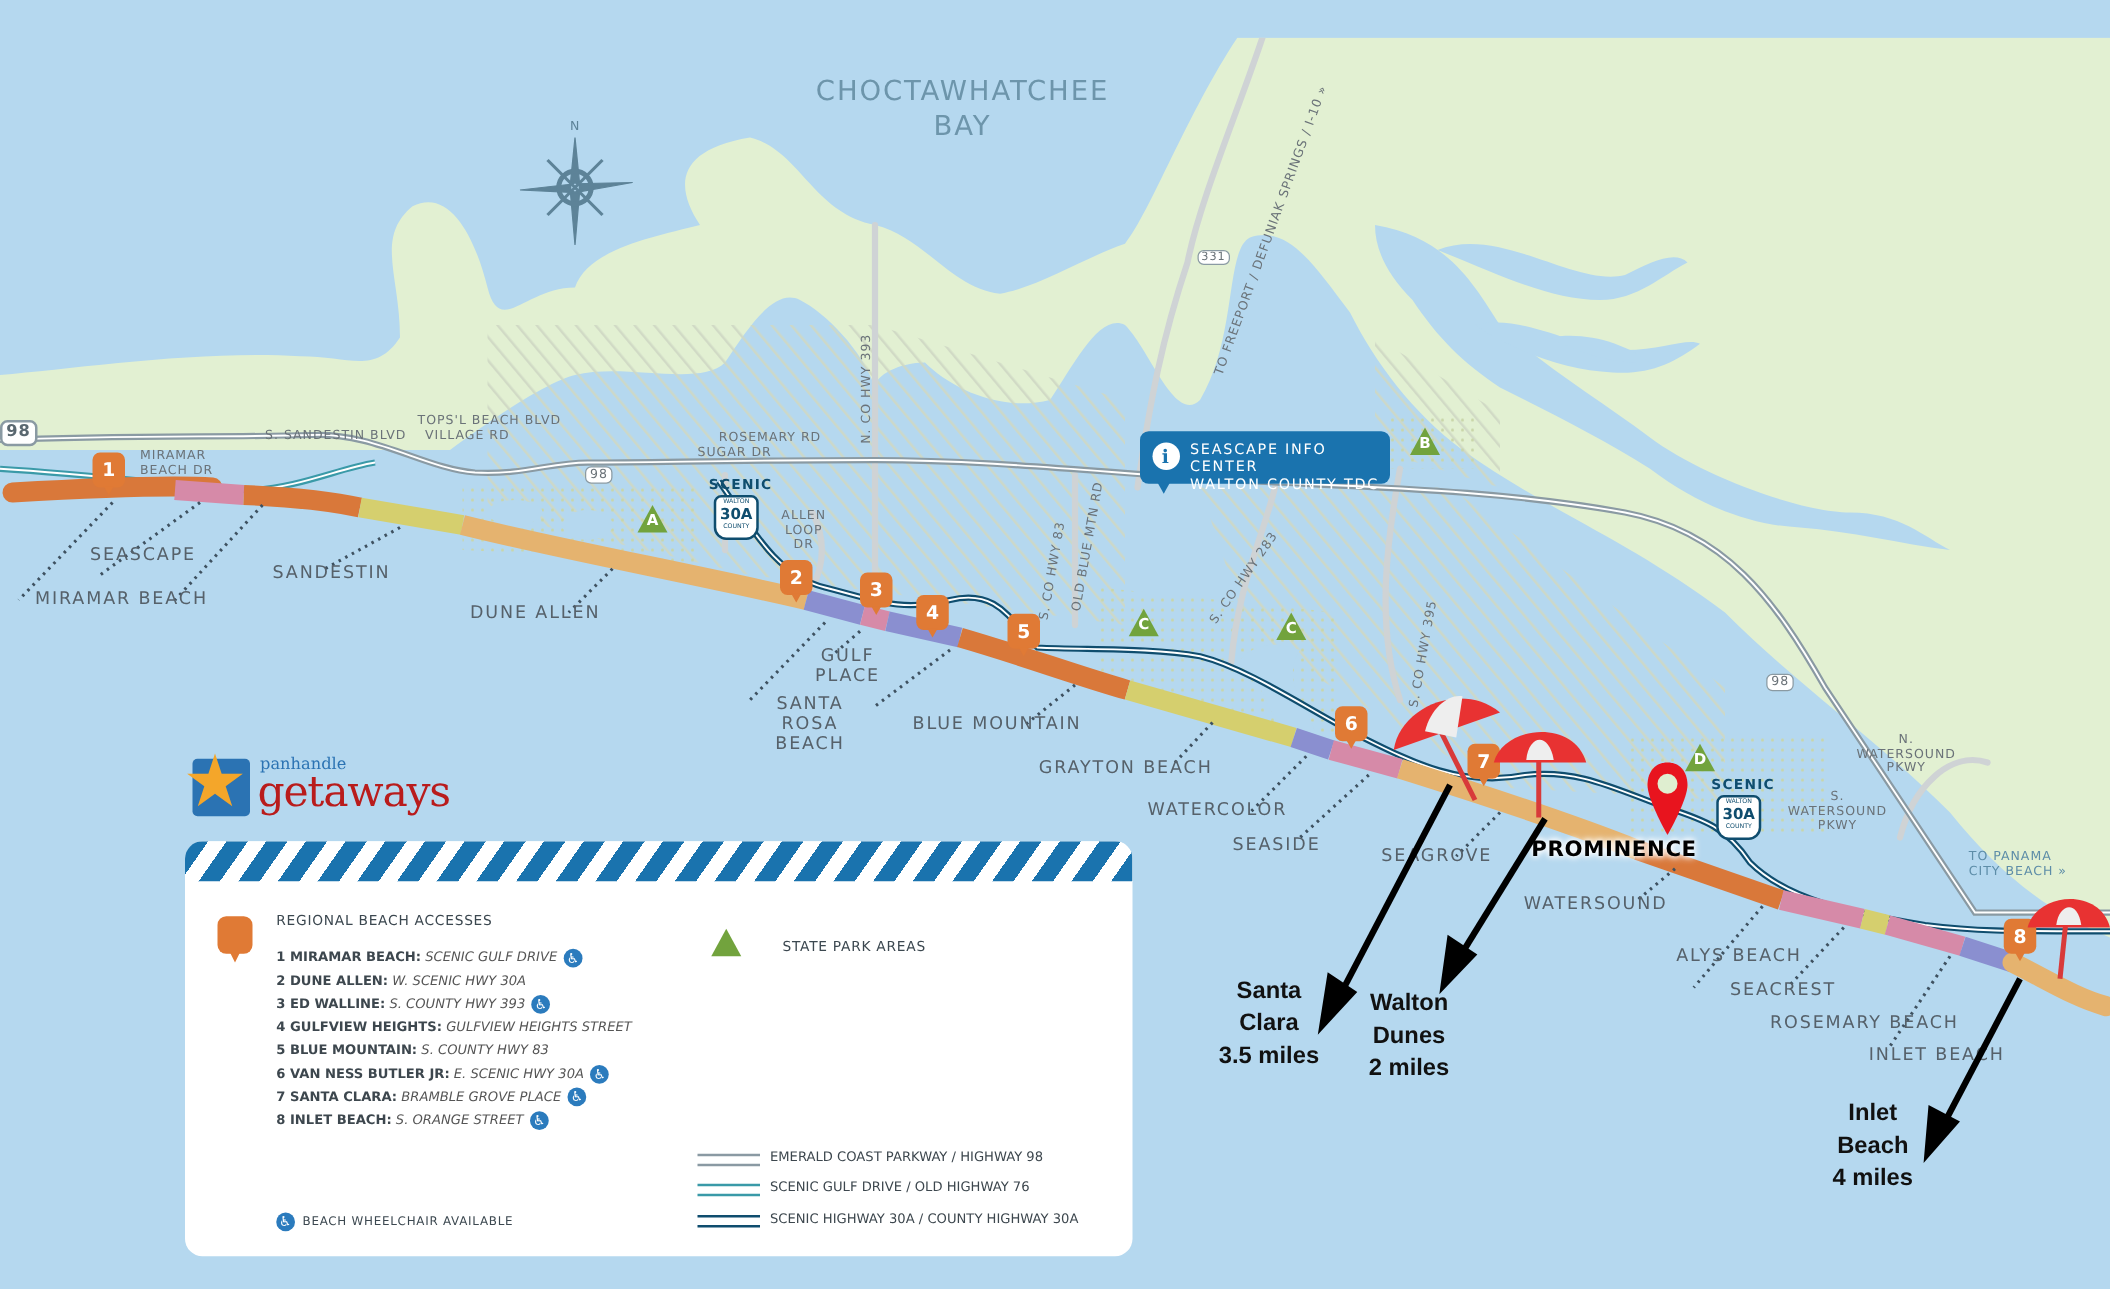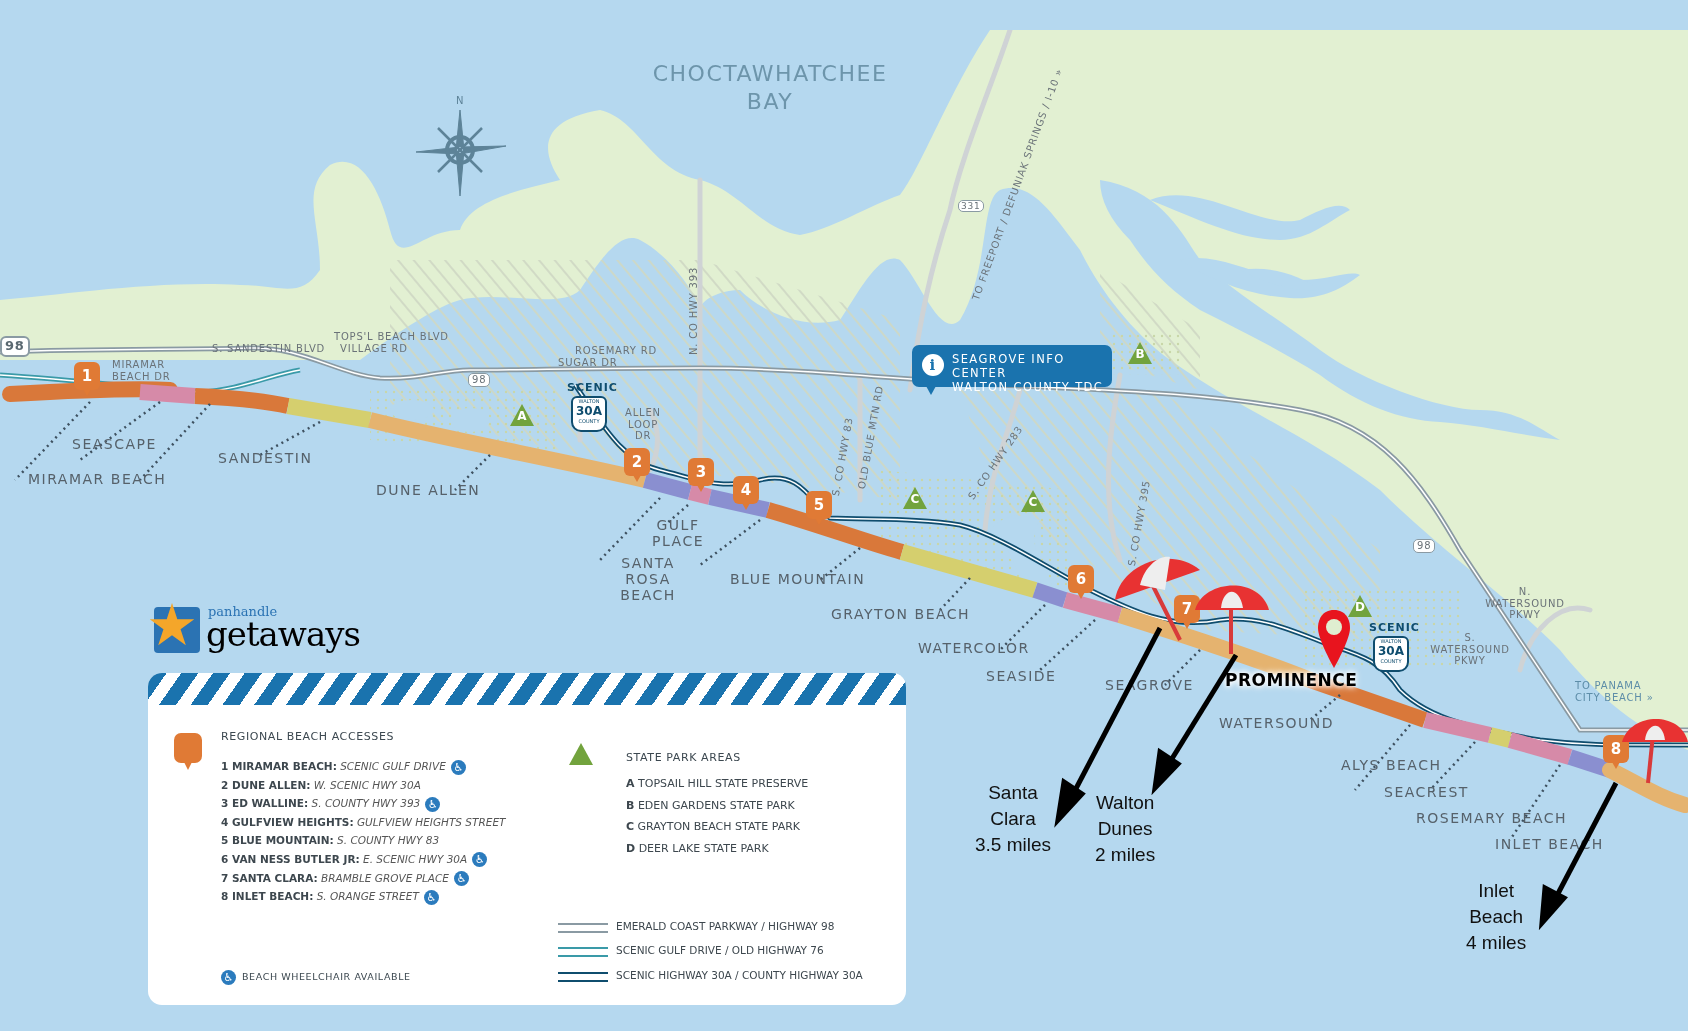--- a/index.html
+++ b/index.html
@@ -13,26 +13,26 @@
   .bay{position:absolute;left:640px;top:30px;width:260px;text-align:center;color:#6d95ab;font-size:22px;letter-spacing:1.5px;line-height:28px;font-family:"DejaVu Sans",sans-serif;}
   .marker{position:absolute;width:26px;height:28px;background:#e07a35;border-radius:6px;color:#fff;font-weight:bold;font-size:15px;text-align:center;line-height:28px;font-family:"DejaVu Sans",sans-serif;}
   .marker:after{content:"";position:absolute;left:9px;bottom:-6px;border-left:4px solid transparent;border-right:4px solid transparent;border-top:7px solid #e07a35;}
   .park{position:absolute;width:0;height:0;border-left:12px solid transparent;border-right:12px solid transparent;border-bottom:22px solid #72a33d;}
   .park span{position:absolute;left:-6px;top:5px;width:12px;color:#fff;font-size:12px;font-weight:bold;text-align:center;font-family:"DejaVu Sans",sans-serif;}
   .visitor{position:absolute;left:912px;top:315px;width:200px;height:42px;background:#1a73ae;border-radius:7px;color:#fff;font-size:11.5px;letter-spacing:1.4px;line-height:14px;font-family:"DejaVu Sans",sans-serif;}
   .visitor .ic{position:absolute;left:10px;top:9px;width:22px;height:22px;border-radius:50%;background:#fff;color:#1a73ae;font-weight:bold;font-family:"DejaVu Serif",serif;font-size:15px;text-align:center;line-height:22px;}
   .visitor .t{position:absolute;left:40px;top:7px;}
   .visitor:after{content:"";position:absolute;left:14px;bottom:-8px;border-left:5px solid transparent;border-right:5px solid transparent;border-top:9px solid #1a73ae;}
   .prom{position:absolute;left:1225px;top:640px;color:#000;font-weight:bold;font-size:17px;letter-spacing:.5px;font-family:"DejaVu Sans",sans-serif;text-shadow:0 0 4px #fff,0 0 6px #fff,0 0 8px #fff;}
-  .dist{position:absolute;color:#111;font-weight:normal;font-size:19px;line-height:26px;text-align:center;font-family:"Liberation Sans",sans-serif;}
+  .dist{position:absolute;color:#111;font-weight:bold;font-size:19px;line-height:26px;text-align:center;font-family:"Liberation Sans",sans-serif;}
   .logo{position:absolute;left:150px;top:572px;width:200px;height:56px;}
   .logo .sq{position:absolute;left:4px;top:5px;width:46px;height:46px;background:#2b73b3;border-radius:4px;}
   .logo .star{position:absolute;left:-4px;top:-6px;font-size:58px;color:#f4a62a;line-height:58px;}
   .logo .p{position:absolute;left:58px;top:2px;color:#2b73b3;font-family:"DejaVu Serif",serif;font-size:13px;}
-  .logo .g{position:absolute;left:56px;top:12px;color:#000000;font-family:"DejaVu Serif",serif;font-size:34px;letter-spacing:-1px;}
+  .logo .g{position:absolute;left:56px;top:12px;color:#b91c1c;font-family:"DejaVu Serif",serif;font-size:34px;letter-spacing:-1px;}
   .legend{position:absolute;left:148px;top:643px;width:758px;height:332px;background:#fff;border-radius:14px;overflow:hidden;}
   .legend .stripes{position:absolute;left:0;top:0;width:100%;height:32px;background:repeating-linear-gradient(-55deg,#1a73ae 0 14px,#fff 14px 26px);}
   .legend .h{position:absolute;font-size:11px;letter-spacing:.6px;color:#3c4850;font-family:"DejaVu Sans",sans-serif;}
   .legend ul{list-style:none;margin:0;padding:0;position:absolute;}
   .legend li{font-size:10.5px;color:#3d474e;height:18.6px;line-height:18.6px;white-space:nowrap;font-family:"DejaVu Sans",sans-serif;}
   .legend li b{font-weight:bold;}
   .legend li i{font-style:italic;color:#555;}
   .wc{display:inline-block;width:15px;height:15px;border-radius:50%;background:#2b7bbd;color:#fff;font-size:11px;line-height:15px;text-align:center;vertical-align:middle;margin-left:5px;}
   .pin-legend{position:absolute;left:26px;top:60px;width:28px;height:30px;background:#e07a35;border-radius:7px;}
   .pin-legend:after{content:"";position:absolute;left:10px;bottom:-7px;border-left:4px solid transparent;border-right:4px solid transparent;border-top:8px solid #e07a35;}
@@ -230,21 +230,21 @@
   <div class="park" style="left:1021px;top:460px">
       <span>C</span>
     </div>
   <div class="park" style="left:1348px;top:565px">
       <span>D</span>
     </div>
 
   <div class="visitor">
     <div class="ic">i</div>
     <div class="t">
-      <div>SEAGROVE INFO CENTER</div>
+      <div>SEASCAPE INFO CENTER</div>
       <div>WALTON COUNTY TDC</div>
     </div>
   </div>
 
   <svg style="position:absolute;left:1110px;top:515px" width="100" height="100">
     <line x1="40" y1="35" x2="70" y2="95" stroke="#d83a3a" stroke-width="4"></line>
     <path d="M5,55 C10,20 60,0 90,25 Z" fill="#e83232"></path>
     <path d="M30,40 C35,20 50,10 60,12 L55,45 Z" fill="#eee"></path>
   </svg>
   <svg style="position:absolute;left:1193px;top:540px" width="80" height="85">
@@ -312,26 +312,20 @@
       <li><b>7 SANTA CLARA:</b> <i>BRAMBLE GROVE PLACE</i><span class="wc">♿</span></li>
       <li><b>8 INLET BEACH:</b> <i>S. ORANGE STREET</i><span class="wc">♿</span></li>
     </ul>
 
     <div class="h" style="left:73px;top:297px;font-size:9.5px">
       <span class="wc" style="margin:0 6px 0 0">♿</span><span>BEACH WHEELCHAIR AVAILABLE</span>
     </div>
 
     <div class="park" style="left:421px;top:70px"></div>
     <div class="h" style="left:478px;top:78px">STATE PARK AREAS</div>
-    <ul style="left:478px;top:102px">
-      <li style="font-size:11px;height:21.5px"><b>A</b> <span>TOPSAIL HILL STATE PRESERVE</span></li>
-      <li style="font-size:11px;height:21.5px"><b>B</b> <span>EDEN GARDENS STATE PARK</span></li>
-      <li style="font-size:11px;height:21.5px"><b>C</b> <span>GRAYTON BEACH STATE PARK</span></li>
-      <li style="font-size:11px;height:21.5px"><b>D</b> <span>DEER LAKE STATE PARK</span></li>
-    </ul>
 
     <div class="roadkey" style="top:250px;border-top:2px solid #8a9aa3;border-bottom:2px solid #8a9aa3">
         <span>EMERALD COAST PARKWAY / HIGHWAY 98</span>
       </div>
     <div class="roadkey" style="top:274px;border-top:2px solid #3a9aa8;border-bottom:2px solid #3a9aa8">
         <span>SCENIC GULF DRIVE / OLD HIGHWAY 76</span>
       </div>
     <div class="roadkey" style="top:299px;border-top:2px solid #0f4d6e;border-bottom:2px solid #0f4d6e">
         <span>SCENIC HIGHWAY 30A / COUNTY HIGHWAY 30A</span>
       </div>

